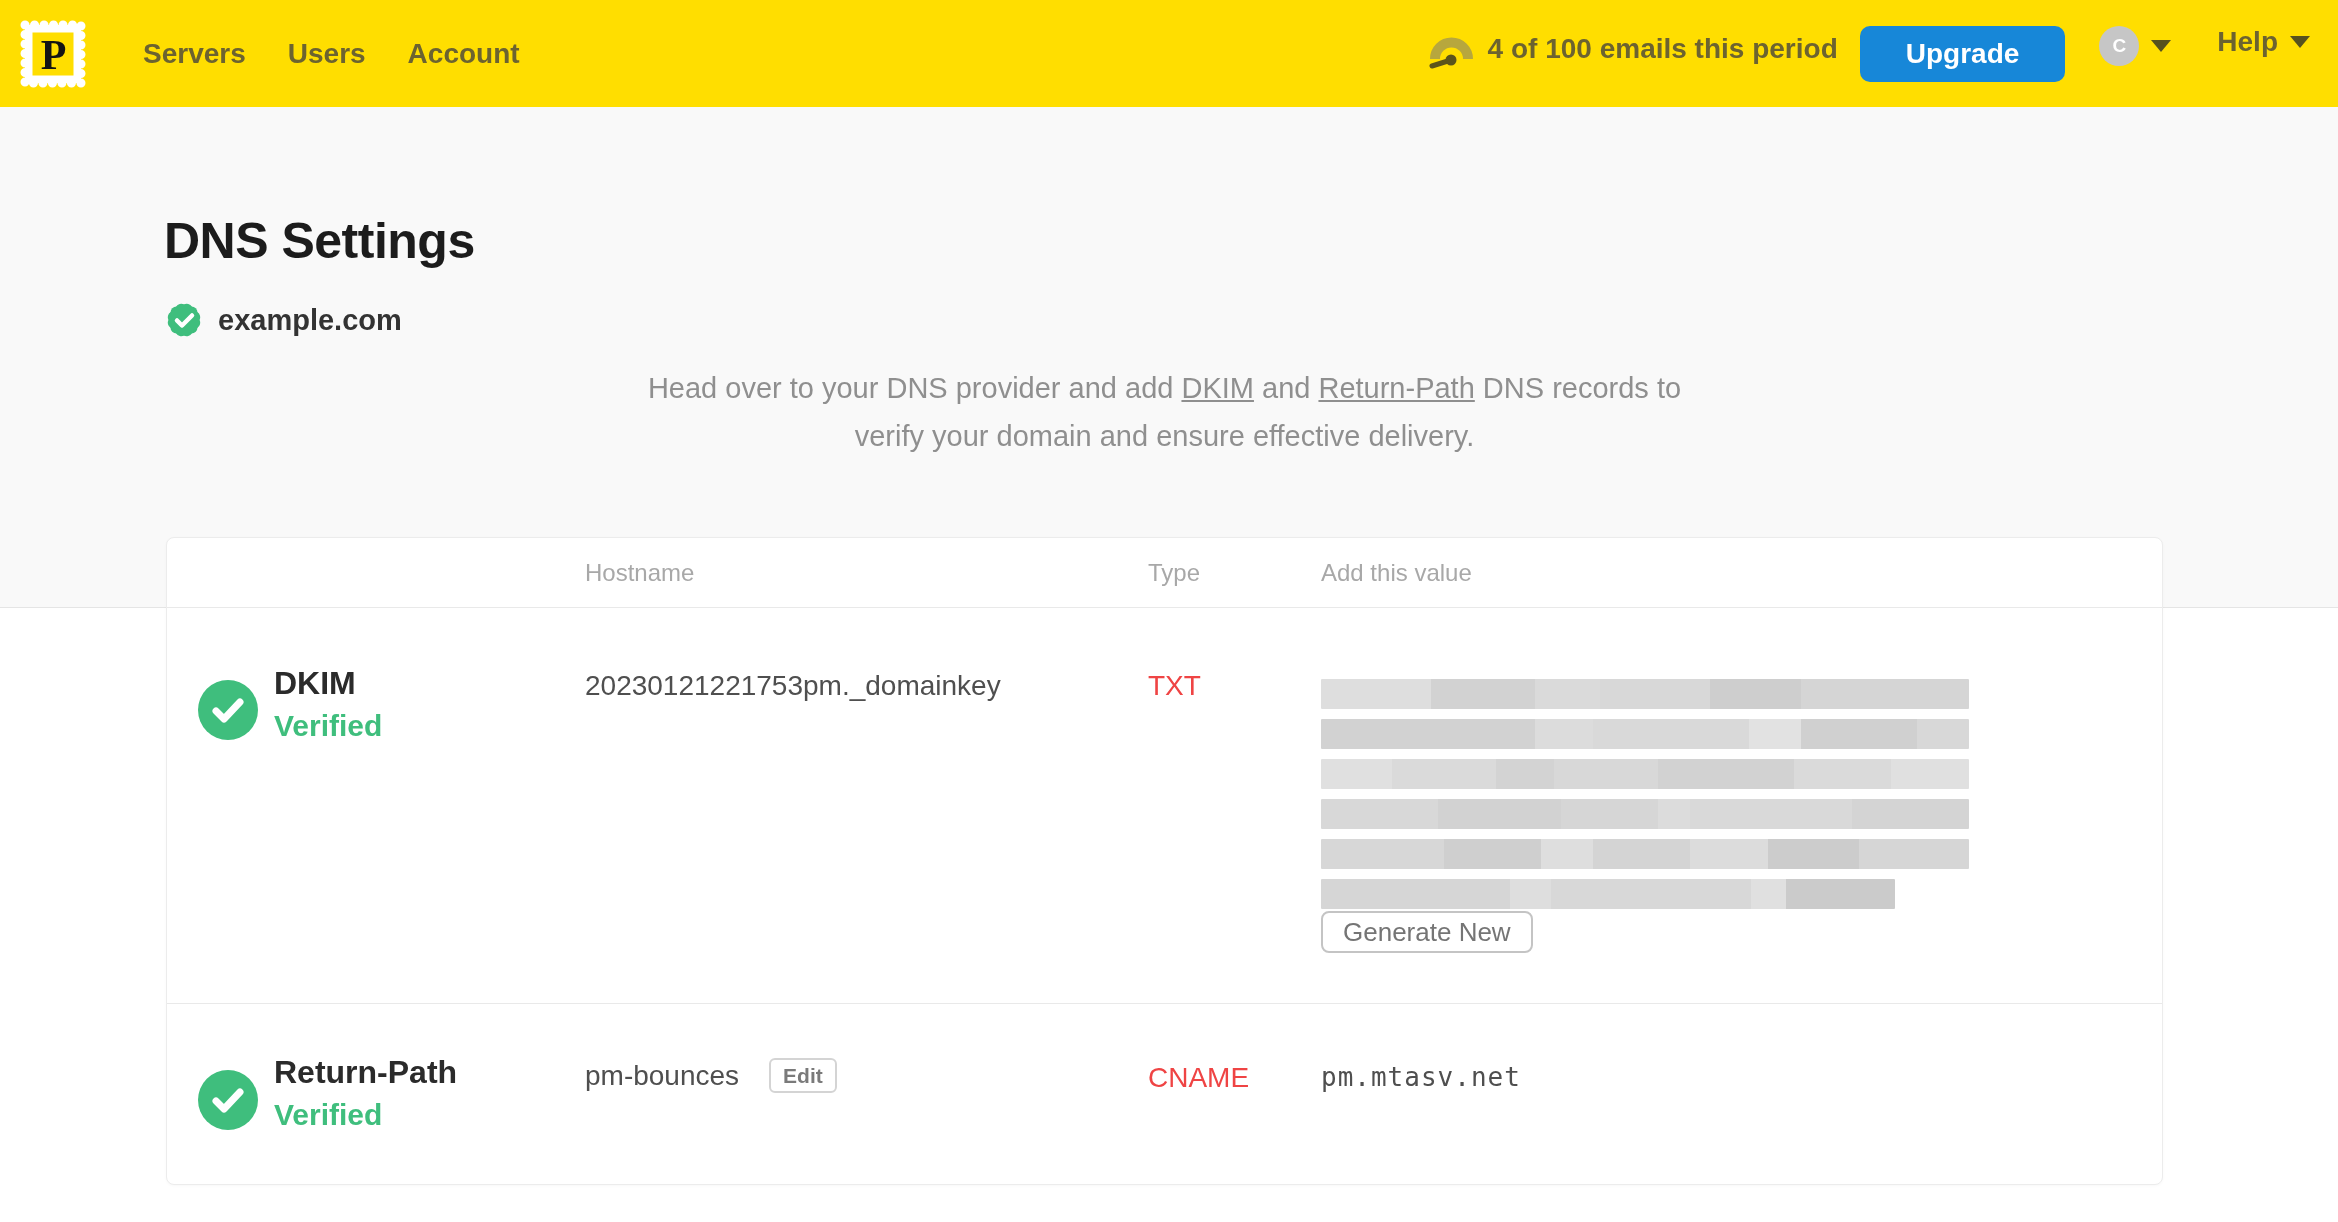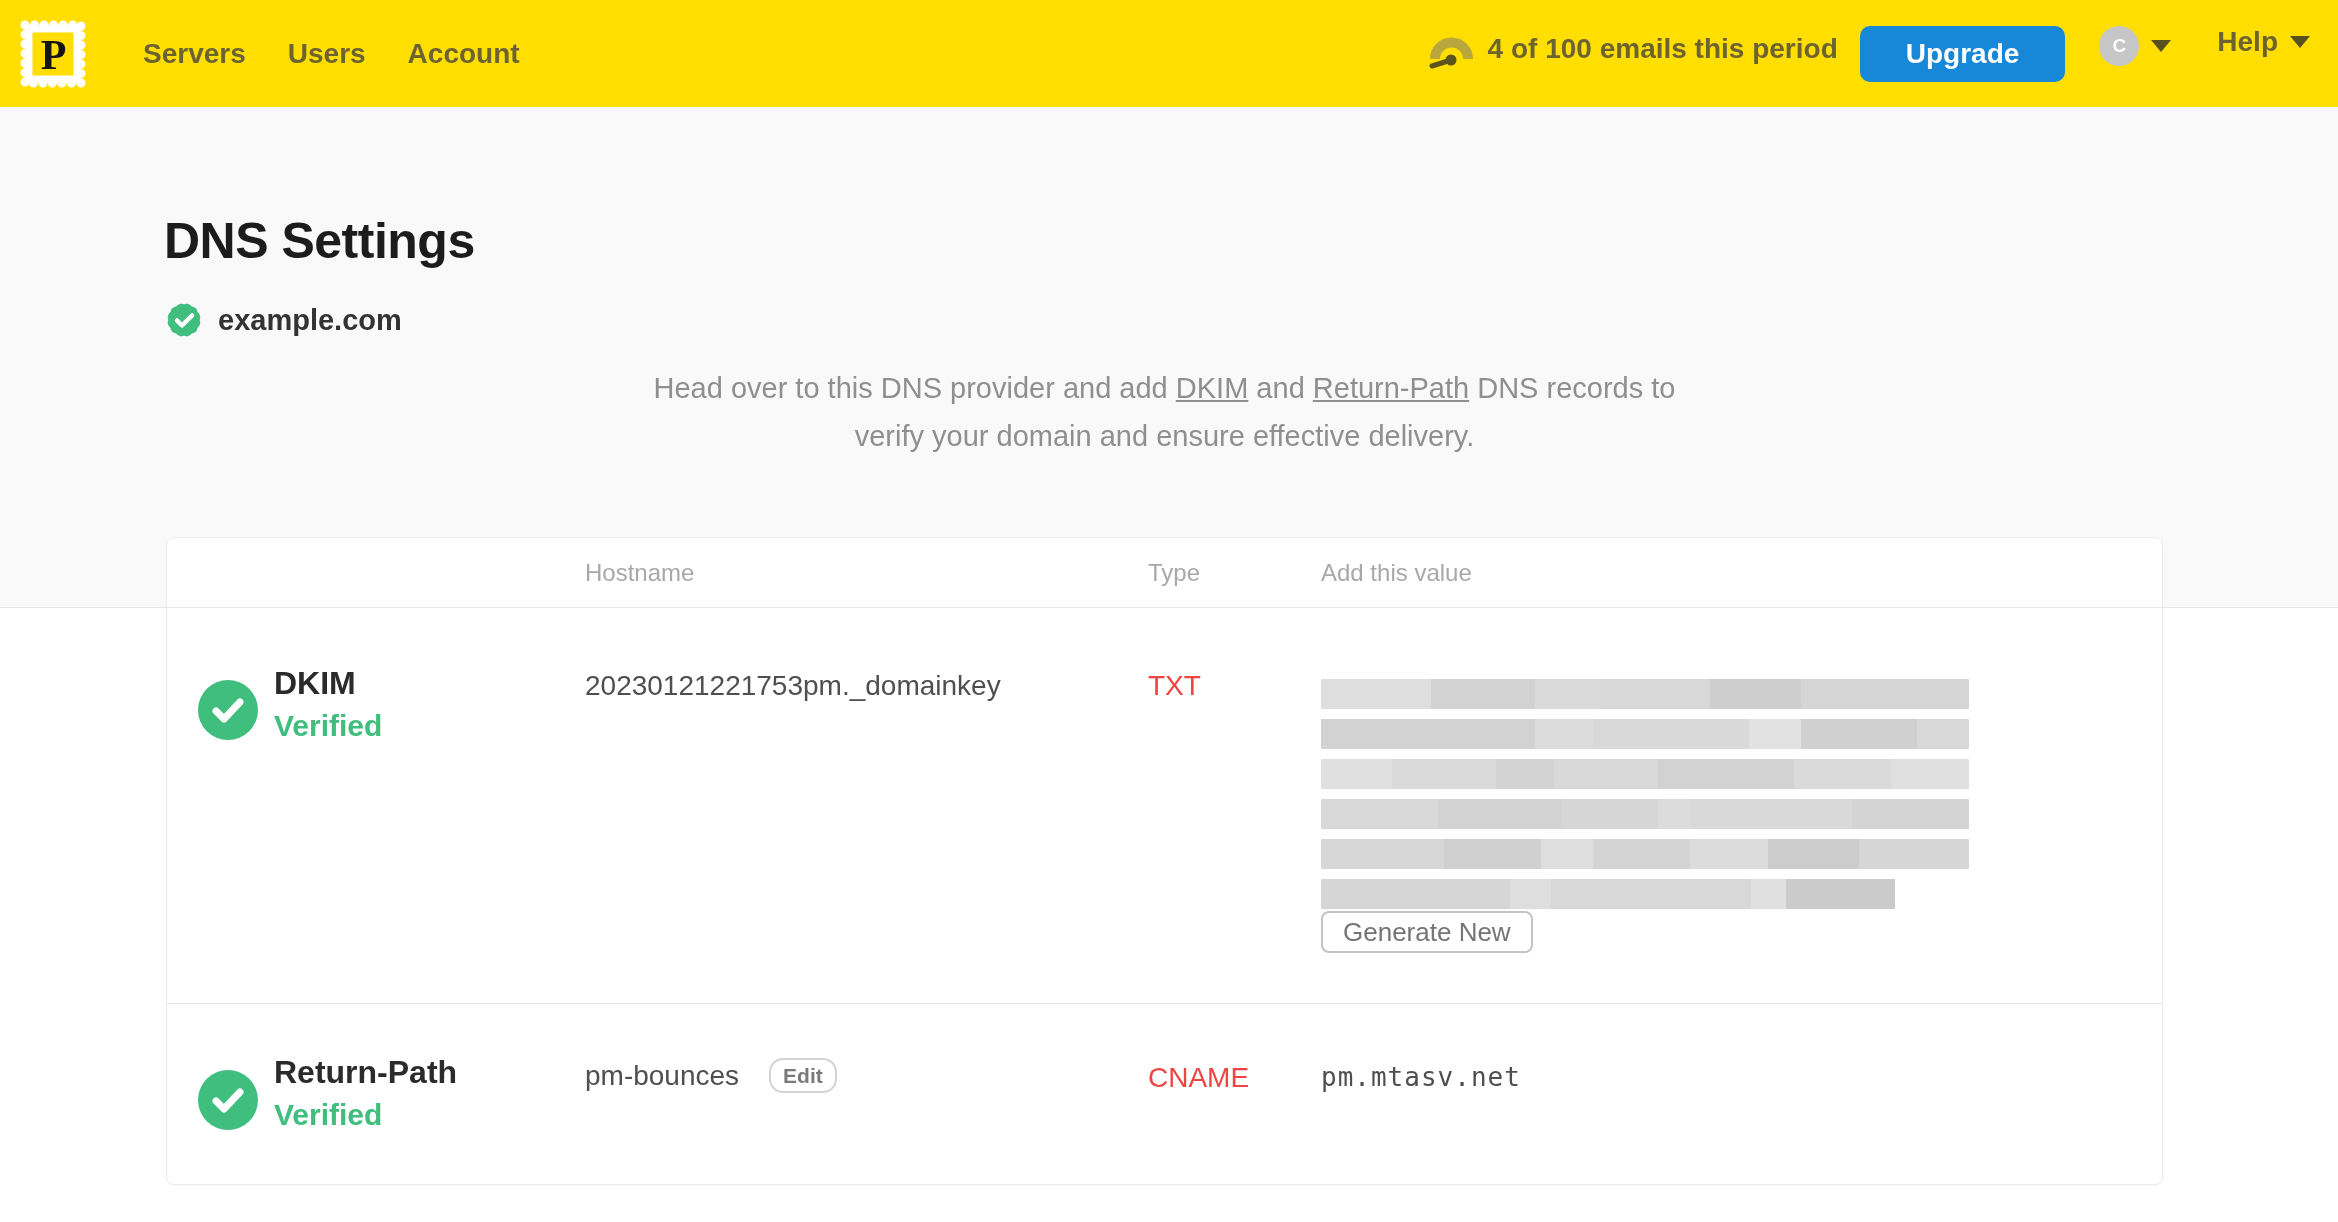--- a/index.html
+++ b/index.html
@@ -124,21 +124,21 @@
     height:42px; padding:0 20px;
     font-family:"Liberation Sans", sans-serif;
     font-size:26px; font-weight:normal; color:#757575;
     background:#ffffff; border:2px solid #c4c4c4; border-radius:8px;
     cursor:pointer; white-space:nowrap;
   }
   .host-with-edit { display:flex; align-items:center; gap:30px; }
   .edit-btn {
     font-family:"Liberation Sans", sans-serif;
     font-size:21px; font-weight:bold; color:#7a7a7a;
-    background:#ffffff; border:2px solid #d4d4d4; border-radius:14px;
+    background:#ffffff; border:2px solid #d4d4d4; border-radius:6px;
     padding:5px 12px; cursor:pointer; line-height:1;
   }
   .mono-value {
     font-family:"DejaVu Sans Mono", monospace;
     font-size:26px; color:#4f4f4f; letter-spacing:1px; white-space:nowrap;
   }
 </style>
 </head>
 <body>
 
@@ -190,21 +190,21 @@
     <g fill="#3fbe7d">
       <rect x="6.5" y="6.5" width="27" height="27" rx="6"></rect>
       <rect x="6.5" y="6.5" width="27" height="27" rx="6" transform="rotate(30 20 20)"></rect>
       <rect x="6.5" y="6.5" width="27" height="27" rx="6" transform="rotate(60 20 20)"></rect>
     </g>
     <path d="M13 20.5 l5 5 L28 15.5" stroke="#ffffff" stroke-width="4.5" fill="none" stroke-linecap="round" stroke-linejoin="round"></path>
   </svg>
   <span class="domain-name">example.com</span>
 </div>
 
-<p class="description"><span>Head over to this DNS provider and add </span><a>DKIM</a><span> and </span><a>Return-Path</a><span> DNS records to</span><br><span>verify your domain and ensure effective delivery.</span></p>
+<p class="description"><span>Head over to your DNS provider and add </span><a>DKIM</a><span> and </span><a>Return-Path</a><span> DNS records to</span><br><span>verify your domain and ensure effective delivery.</span></p>
 
 <div class="card">
 
   <div class="card-header">
     <span class="col-label col-hostname">Hostname</span>
     <span class="col-label col-type">Type</span>
     <span class="col-label col-value">Add this value</span>
   </div>
 
   <div class="t-row t-row1">

